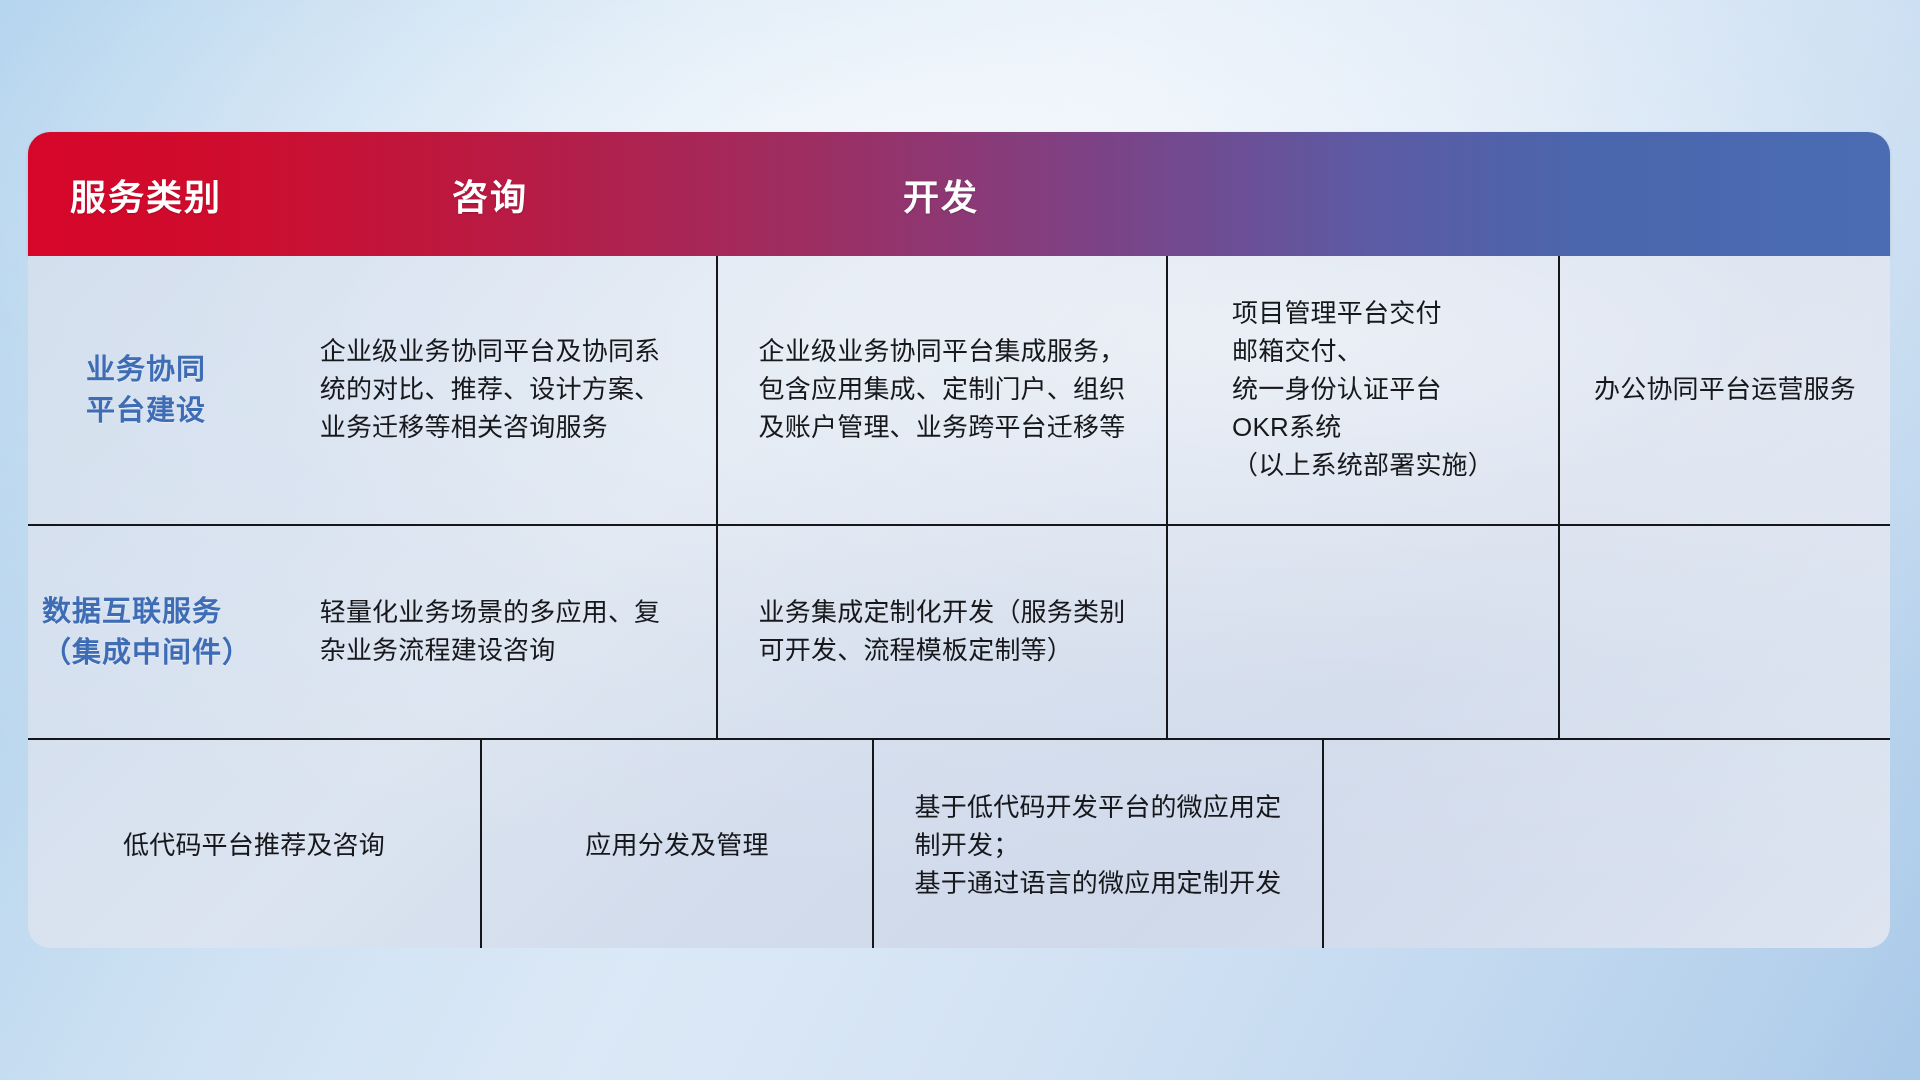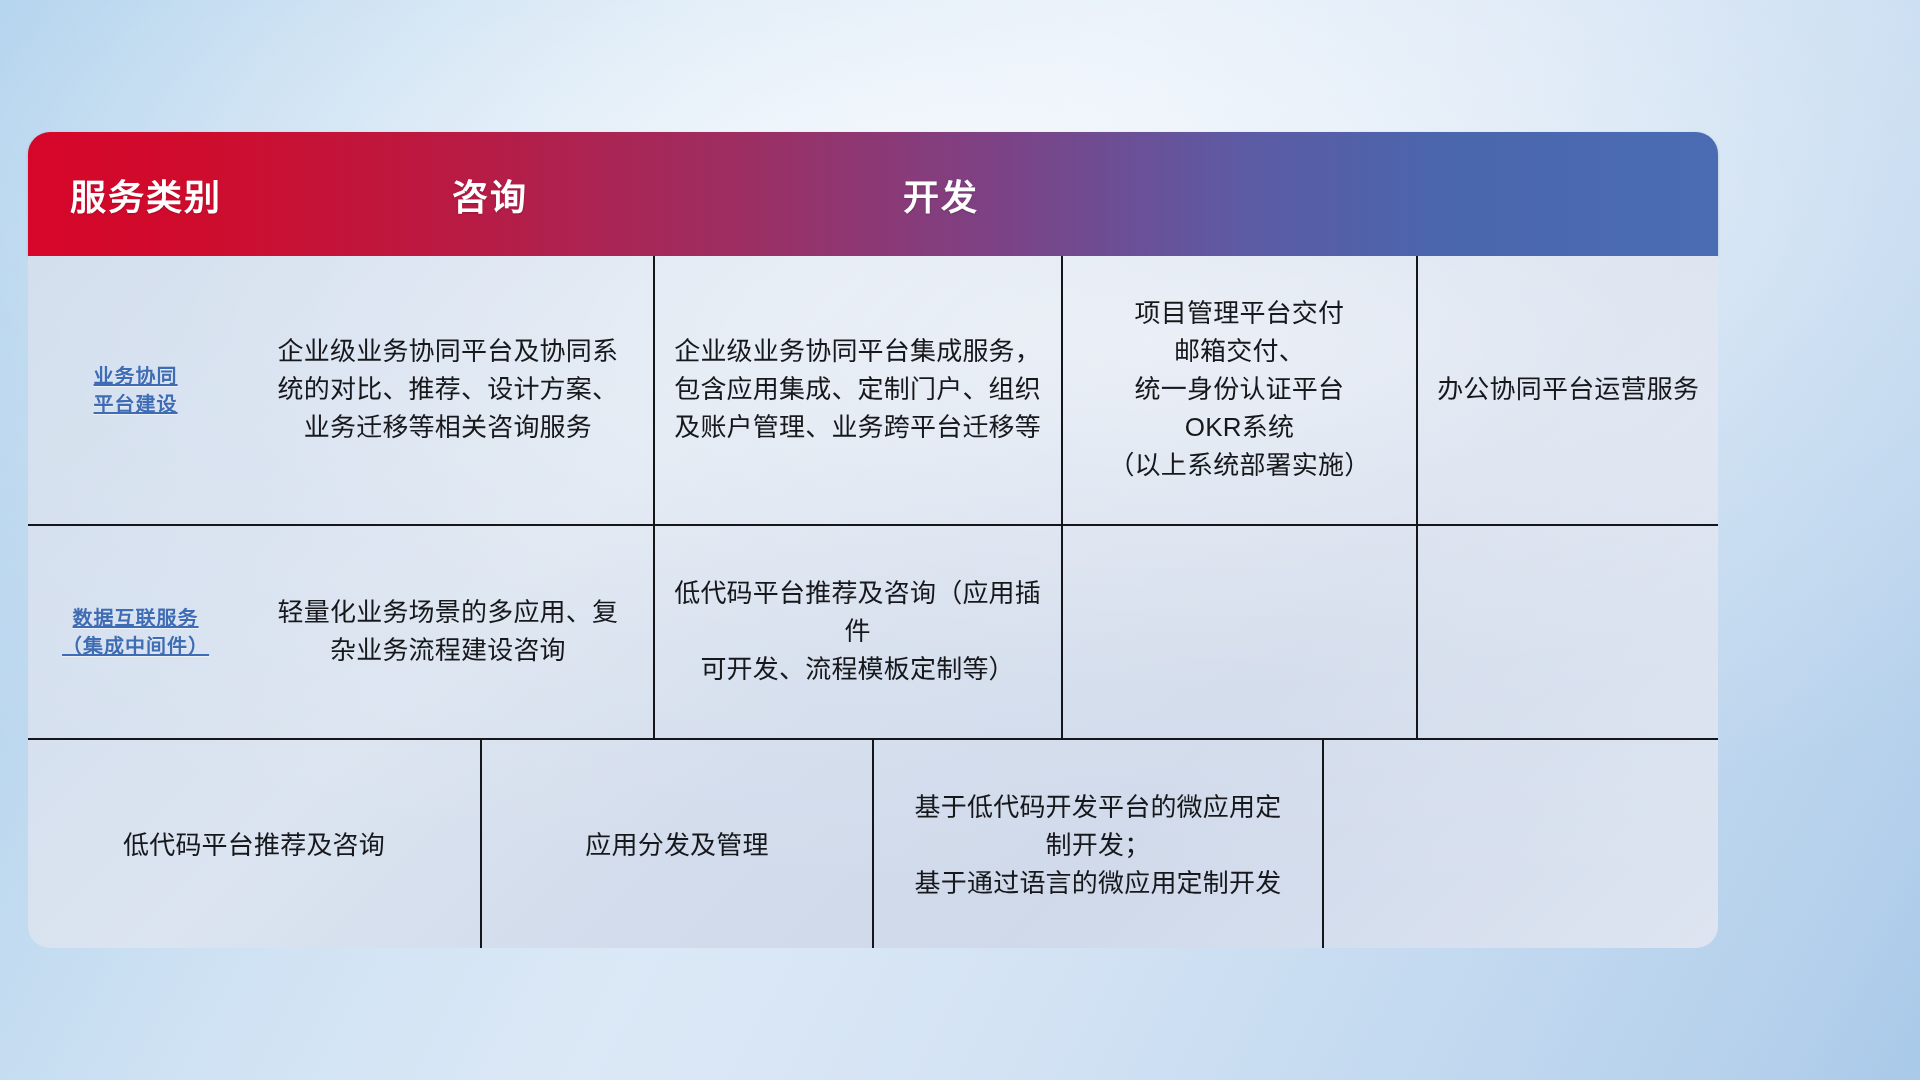--- a/index.html
+++ b/index.html
@@ -29,21 +29,21 @@
     position: relative;
     width: 1920px;
     height: 1080px;
   }
 
   
   .table-card {
     position: absolute;
     left: 28px;
     top: 132px;
-    width: 1690px;
+    width: 1862px;
     height: 816px;
     border-radius: 22px;
   }
 
   
   .table-header {
     position: relative;
     display: flex;
     height: 124px;
     border-radius: 22px 22px 0 0;
@@ -96,43 +96,42 @@
   .row.r3 { height: 212px; }
 
   .row.r1, .row.r2 {
     border-bottom: 2px solid #15161a;
   }
 
   .cell {
     display: flex;
     align-items: center;
     justify-content: center;
-    text-align: center;
+    text-align: left;
     padding: 0 14px;
     box-sizing: border-box;
     position: relative;
   }
   .cell.sep { border-left: 2px solid #15161a; }
 
   
   .c0 { width: 236px; }
   .c1 { width: 452px; }
   .c2 { width: 450px; }
   .c3 { width: 392px; }
   .c4 { width: 332px; }
 
   .cat-label {
     color: #3e6cb5;
-    font-size: 20px;
+    font-size: 29px;
     font-weight: bold;
     line-height: 1.42;
     letter-spacing: 1px;
     white-space: pre-line;
     text-shadow: 0 1px 1px rgba(255,255,255,0.5);
-    text-decoration: underline;
   }
 
   .cell-text {
     color: #17181c;
     font-size: 26px;
     line-height: 1.46;
     white-space: pre-line;
     letter-spacing: 0.2px;
   }
 </style>
@@ -187,21 +186,21 @@
       <div class="row r2">
         <div class="cell c0">
           <span class="cat-label">数据互联服务
 （集成中间件）</span>
         </div>
         <div class="cell c1">
           <span class="cell-text">轻量化业务场景的多应用、复
 杂业务流程建设咨询</span>
         </div>
         <div class="cell c2 sep">
-          <span class="cell-text">低代码平台推荐及咨询（应用插件
+          <span class="cell-text">业务集成定制化开发（服务类别
 可开发、流程模板定制等）</span>
         </div>
         <div class="cell c3 sep">
           <span class="cell-text"></span>
         </div>
         <div class="cell c4 sep">
           <span class="cell-text"></span>
         </div>
       </div>
 

